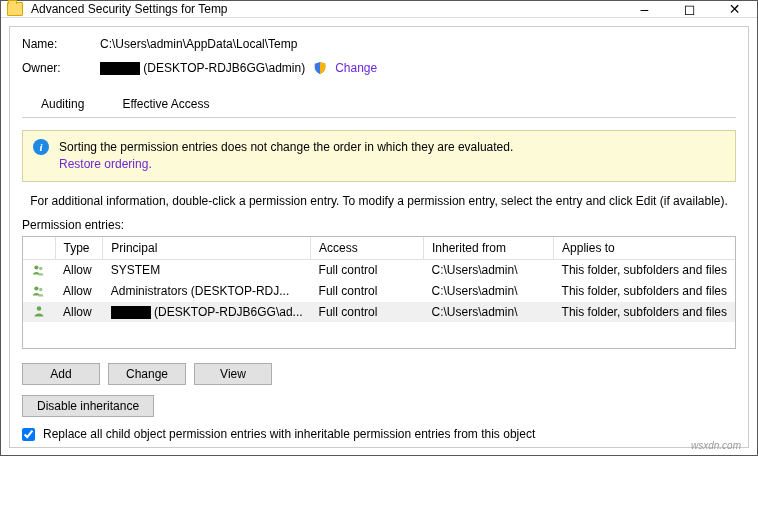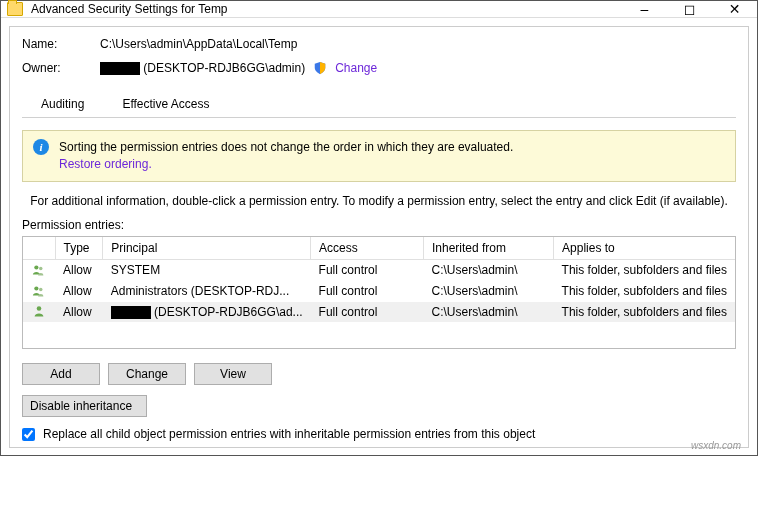--- a/index.html
+++ b/index.html
@@ -166,21 +166,21 @@
           <div style="height:26px;"></div>
         </div>
 
         <div class="btn-row">
           <div class="btn">Add</div>
           <div class="btn">Change</div>
           <div class="btn">View</div>
         </div>
 
         <div class="btn-row" style="margin-top:10px;">
-          <div class="btn" style="min-width:auto;padding-left:7px;">Disable inheritance</div>
+          <div class="btn" style="min-width:auto;">Disable inheritance</div>
         </div>
 
         <label class="check-row">
           <input type="checkbox" checked="" style="">
           <span>Replace all child object permission entries with inheritable permission entries from this object</span>
         </label>
       </div>
     </div>
 
     <div class="bottom-bar">

